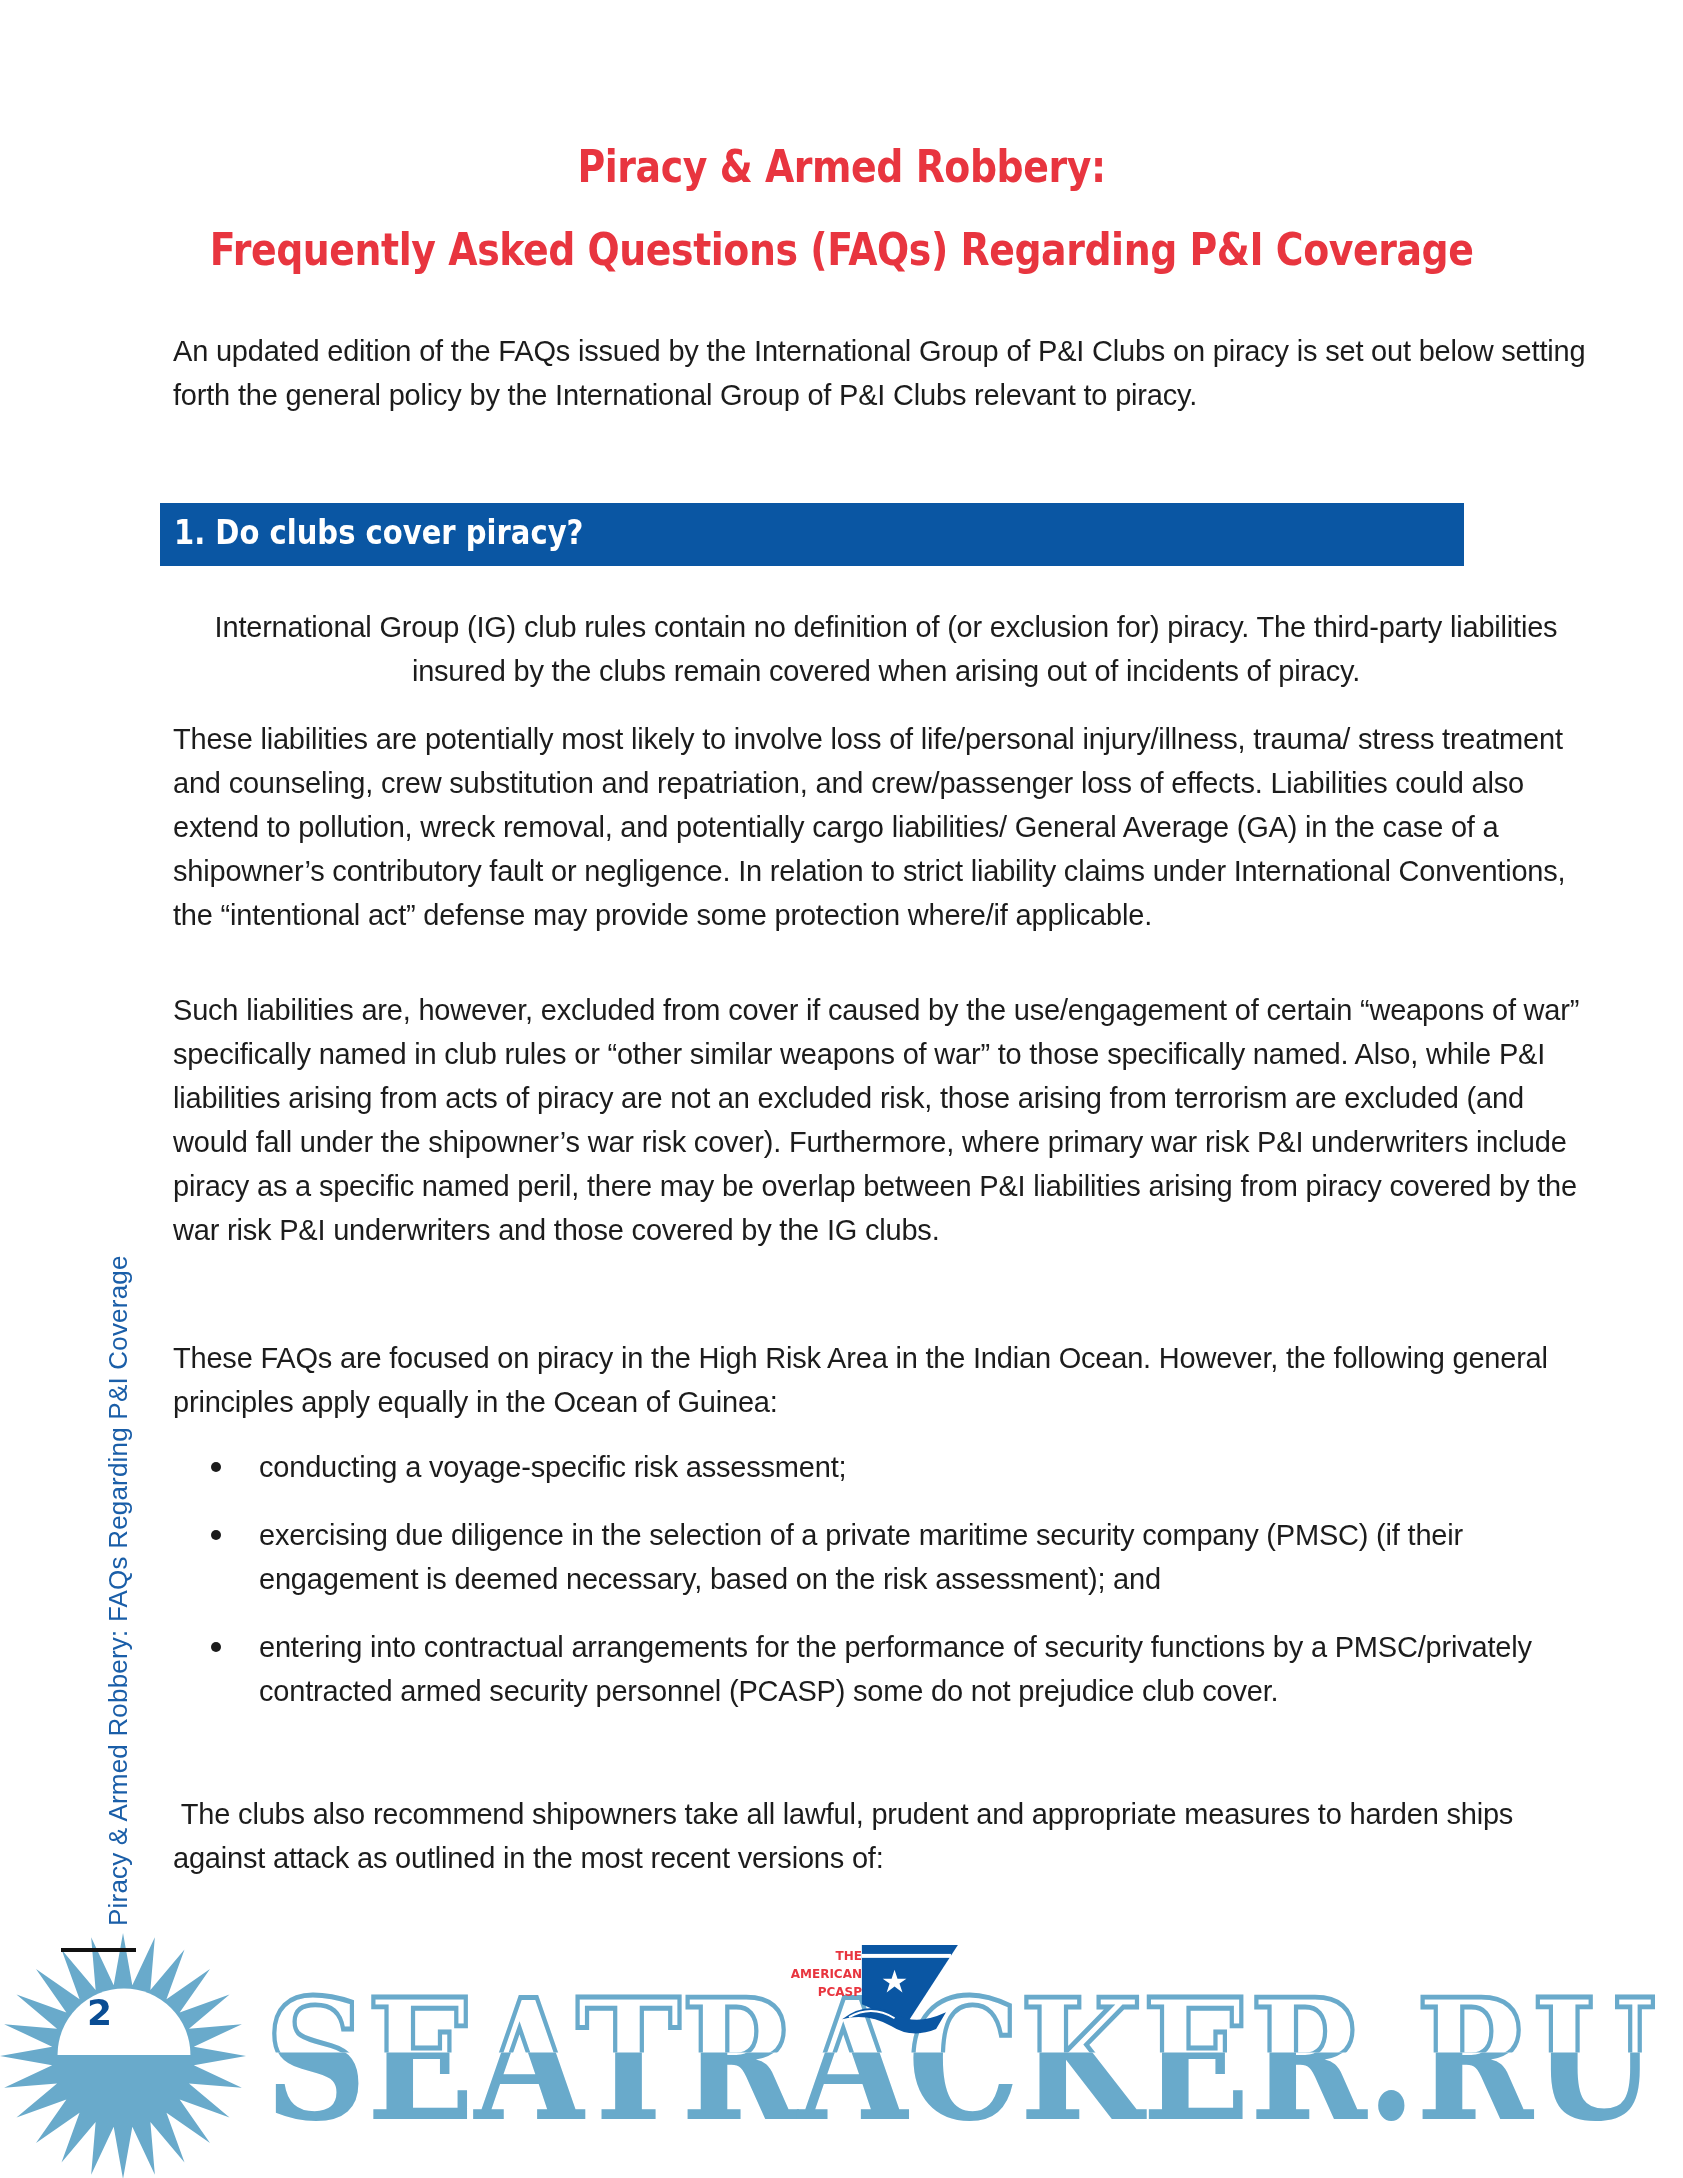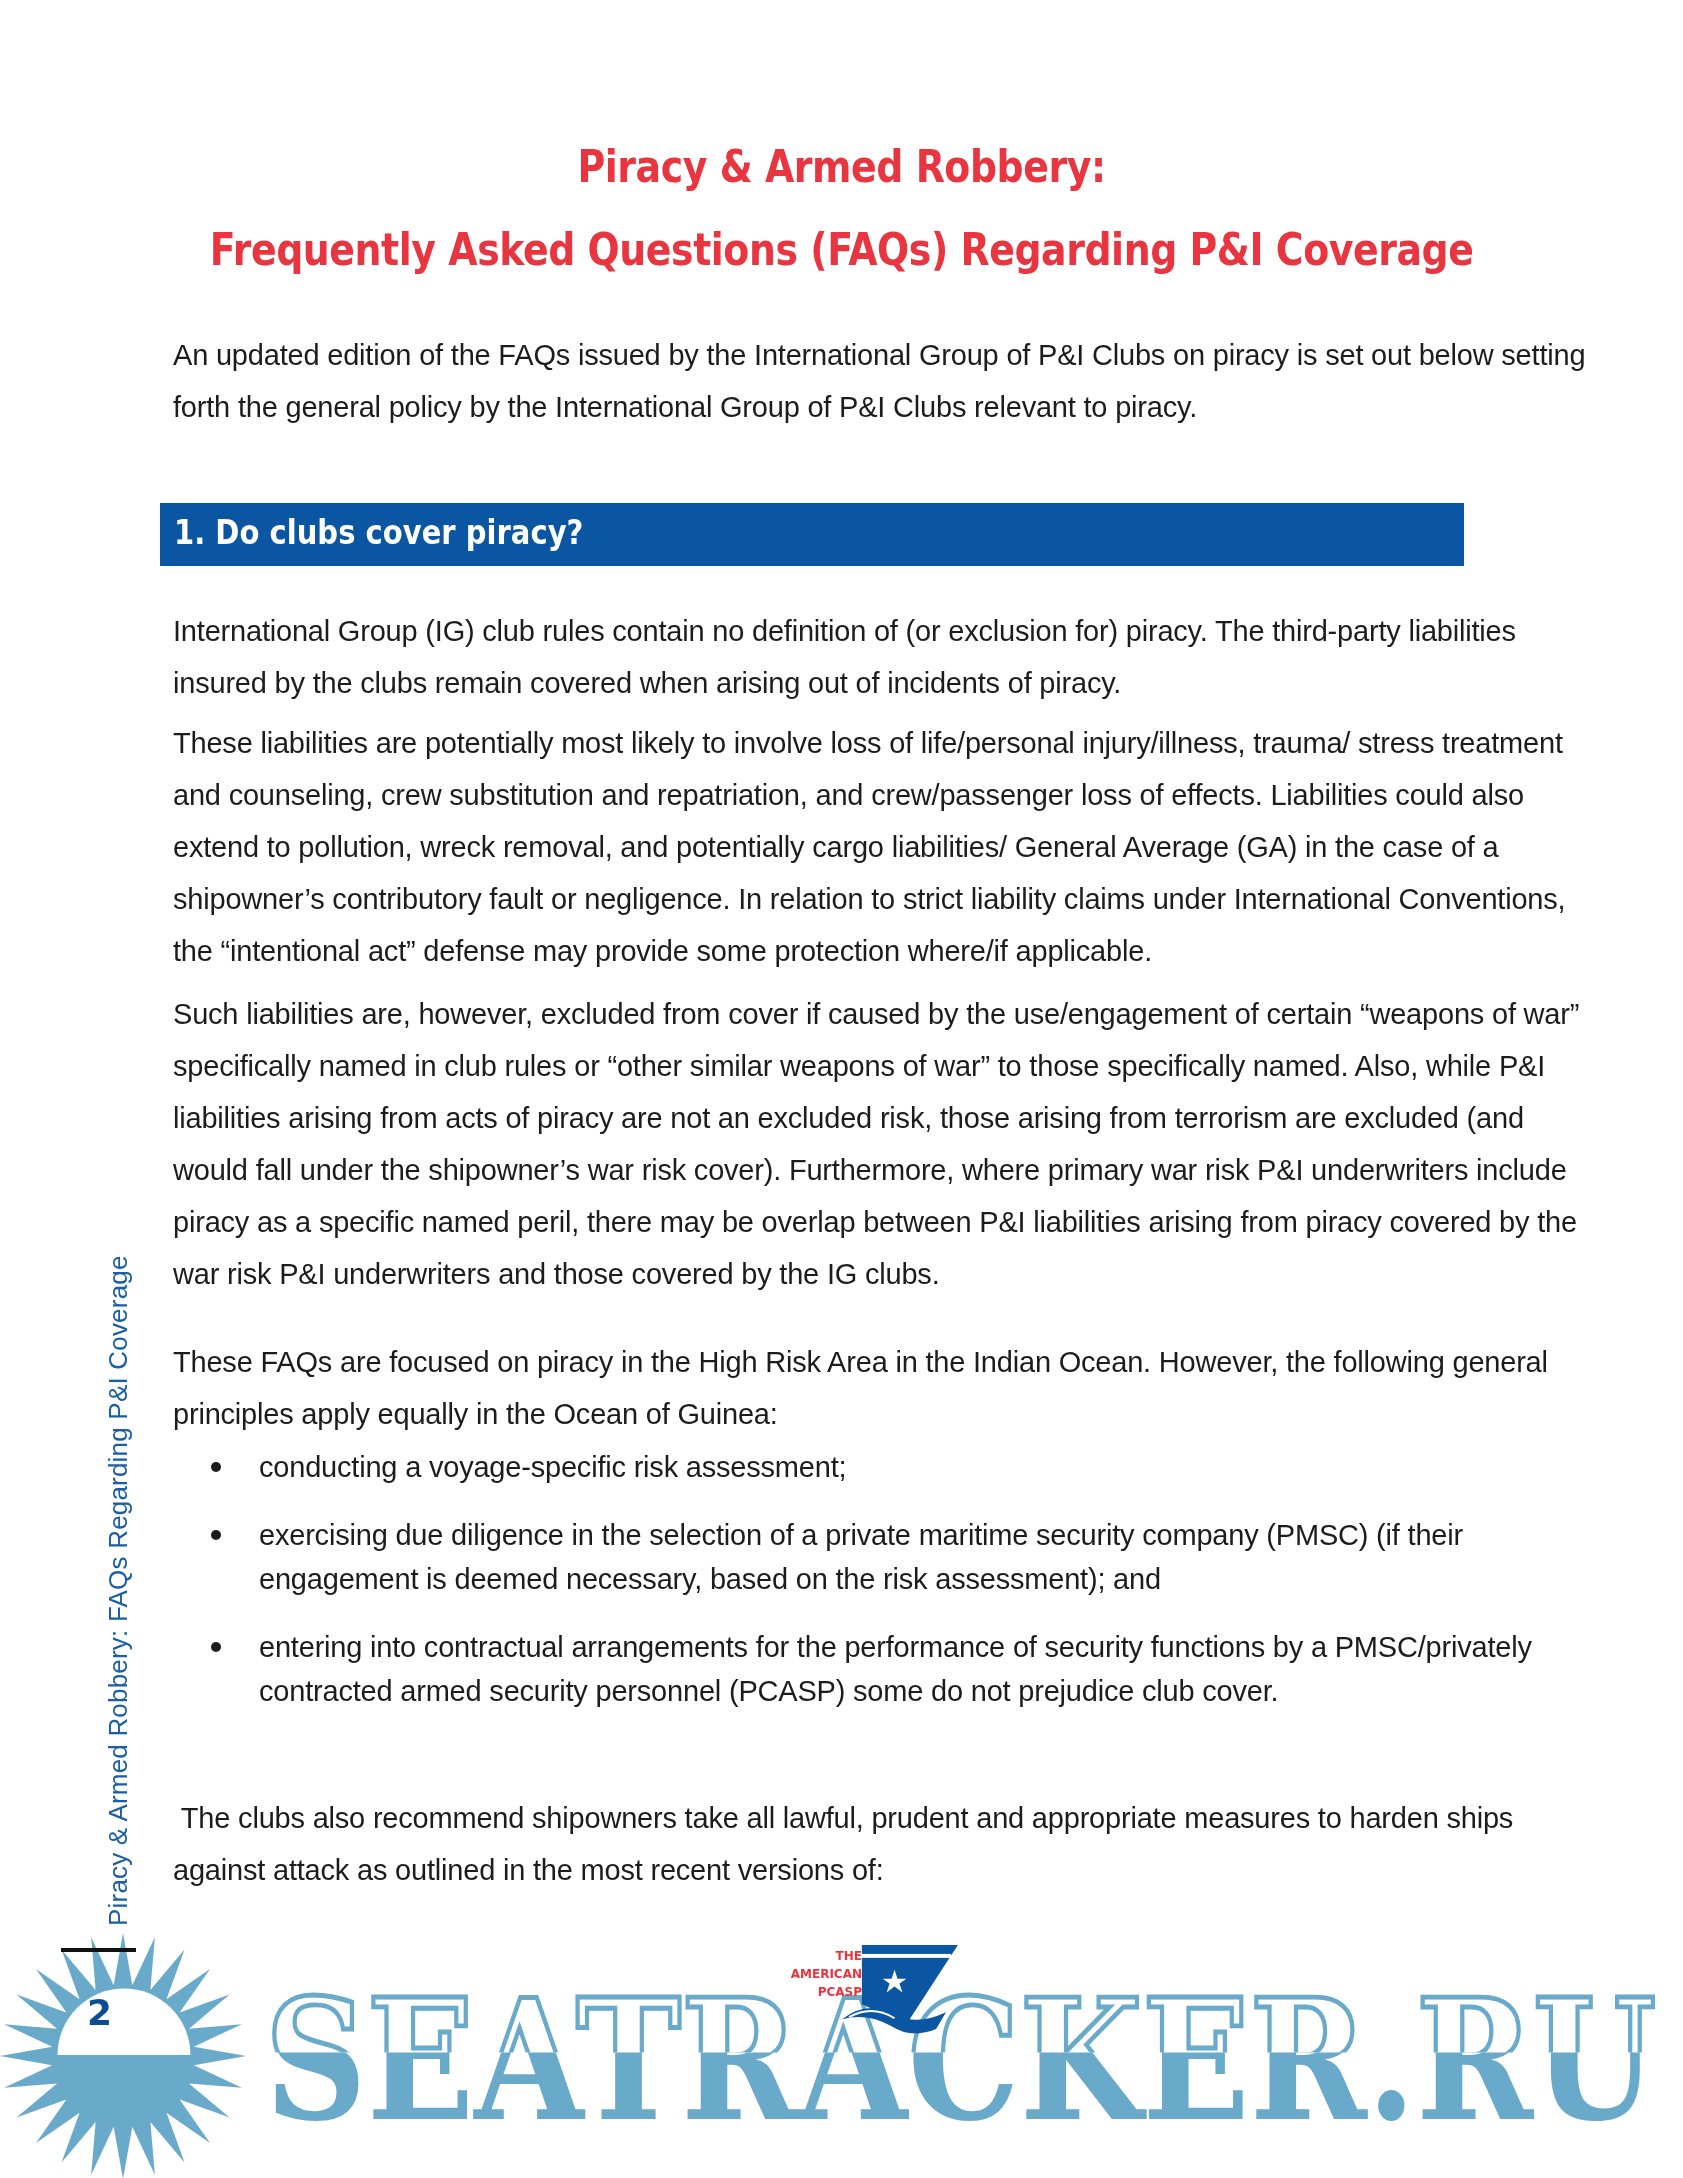--- a/index.html
+++ b/index.html
@@ -12,35 +12,35 @@
     .title {
       position: absolute; left: 0; width: 1683px; text-align: center;
       color: #e8353f; font-weight: bold; font-size: 44px;
       font-family: "DejaVu Sans", sans-serif; letter-spacing: -0.5px;
       transform: scaleX(0.86); transform-origin: 842px 0;
     }
     .title.l1 { top: 141px; }
     .title.l2 { top: 224px; }
     .body-text {
       position: absolute; left: 173px; width: 1426px;
-      font-size: 29px; line-height: 52px; color: #1c1c1c;
+      font-size: 29px; line-height: 44px; color: #1c1c1c;
       letter-spacing: -0.2px;
     }
     .body-text p { margin: 0; }
     #intro { top: 329px; }
     .section-bar {
       position: absolute; left: 160px; top: 503px; width: 1304px; height: 63px;
       background: #0a56a3;
     }
     .section-bar span {
       position: absolute; left: 14px; top: 10px; color: #fff; font-weight: bold;
       font-size: 33px; font-family: "DejaVu Sans", sans-serif;
       transform: scaleX(0.88); transform-origin: 0 0; white-space: nowrap;
     }
-    #p1 { top: 605px; }
+    #p1 { top: 605px; text-align: center; }
     #p2 { top: 717px; }
     #p3 { top: 988px; }
     #p4 { top: 1336px; }
     .bullets { position: absolute; left: 173px; width: 1426px; top: 1445px; margin: 0; padding: 0; list-style: none; }
     .bullets li {
       position: relative; padding-left: 86px; font-size: 29px; line-height: 44px;
       margin-bottom: 24px; color: #1c1c1c; letter-spacing: -0.2px;
     }
     .bullets li .dot {
       position: absolute; left: 38px; top: 17px; width: 10px; height: 10px;

